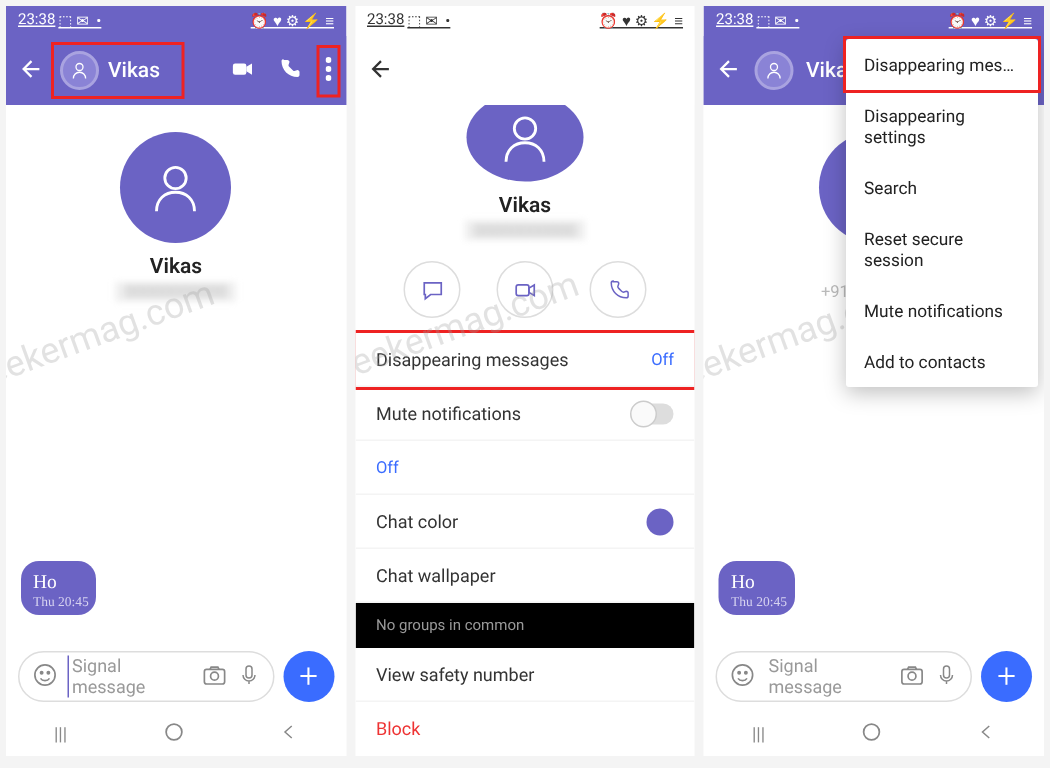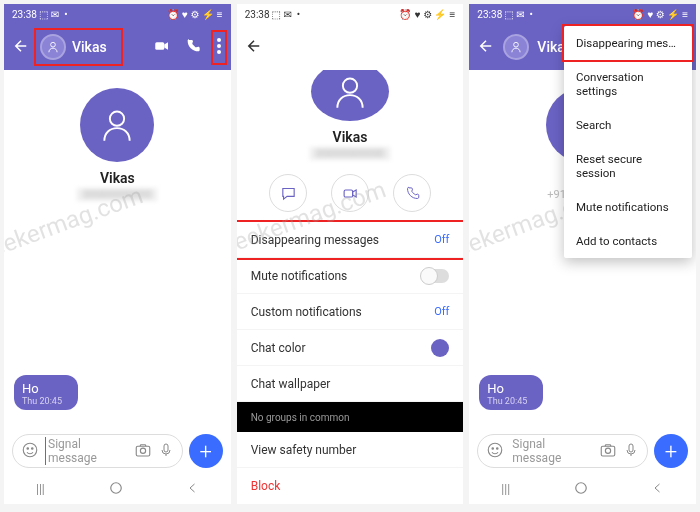--- a/index.html
+++ b/index.html
@@ -26,21 +26,21 @@
   .statusbar {
     height: 20px;
     display: flex;
     justify-content: space-between;
     align-items: center;
     padding: 0 8px;
     font-size: 10px;
     color: #fff;
   }
   .statusbar.dark { color: #333; }
-  .statusbar .left, .statusbar .right { display: flex; gap: 2px; align-items: flex-start; }
+  .statusbar .left, .statusbar .right { display: flex; gap: 2px; align-items: flex-start; text-decoration: underline; }
   
   .header {
     background: #6b63c4;
     height: 46px;
     display: flex;
     align-items: center;
     padding: 0 8px;
     color: #fff;
     gap: 8px;
   }
@@ -82,24 +82,25 @@
     color: #bbb;
     margin-top: 2px;
     background: #eee;
     filter: blur(2px);
     padding: 0 6px;
   }
   .msg-bubble {
     align-self: flex-start;
     background: #6b63c4;
     border-radius: 12px;
-    padding: 6px 16px 4px 8px;
+    padding: 6px 5px 4px 8px;
     color: #fff;
     margin-top: auto;
     margin-bottom: 8px;
+    font-family: Liberation Serif, serif;
   }
   .msg-bubble .msg { font-size: 13px; }
   .msg-bubble .ts { font-size: 9px; color: #d6d2f0; }
   
   .inputbar {
     display: flex;
     gap: 6px;
     padding: 6px 8px;
   }
   .input-pill {
@@ -325,21 +326,20 @@
     <div class="settings-list">
       <div class="setting-row redbox-tight">
         <span>Disappearing messages</span>
         <span class="val">Off</span>
       </div>
       <div class="setting-row">
         <span>Mute notifications</span>
         <span class="toggle"></span>
       </div>
       <div class="setting-row">
-        <span>Custom notifications</span>
         <span class="val">Off</span>
       </div>
       <div class="setting-row">
         <span>Chat color</span>
         <span class="color-dot"></span>
       </div>
       <div class="setting-row">
           <span>Chat wallpaper</span>
         </div>
       <div class="setting-hdr">
@@ -417,19 +417,19 @@
     <span><svg width="14" height="14" viewBox="0 0 24 24" fill="none" stroke="#888" stroke-width="2">
           <circle cx="12" cy="12" r="9"></circle>
         </svg></span>
     <span><svg width="12" height="12" viewBox="0 0 24 24" fill="none" stroke="#888" stroke-width="2">
           <path d="M15 4l-9 8 9 8"></path>
         </svg></span>
   </div>
 
   <div class="menu">
     <div class="menu-item ellipsize redbox-tight">Disappearing messages</div>
-    <div class="menu-item">Conversation settings</div>
+    <div class="menu-item">Disappearing settings</div>
     <div class="menu-item">Search</div>
     <div class="menu-item">Reset secure session</div>
     <div class="menu-item">Mute notifications</div>
     <div class="menu-item">Add to contacts</div>
   </div>
 </div>
 
 </body></html>

